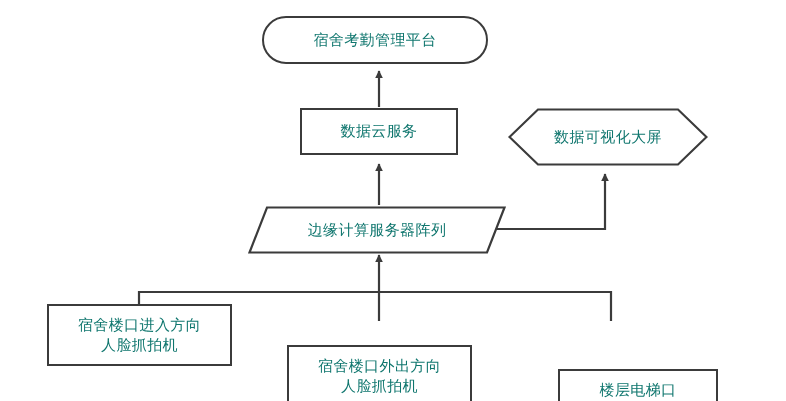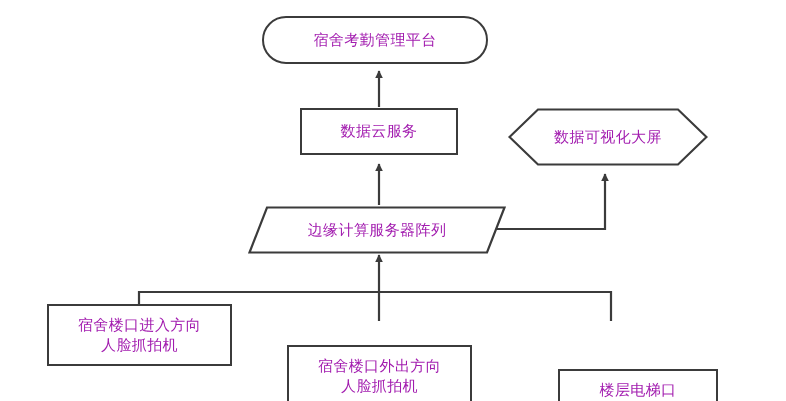--- a/index.html
+++ b/index.html
@@ -24,21 +24,21 @@
     width: 786px;
     height: 401px;
   }
   .node {
     position: absolute;
     box-sizing: border-box;
     display: flex;
     align-items: center;
     justify-content: center;
     text-align: center;
-    color: #a21caf;
+    color: #0f766e;
     font-size: 15px;
     line-height: 1.35;
     letter-spacing: 0.4px;
     white-space: pre-line;
     z-index: 2;
   }
   .node-rect {
     border: 2px solid #3b3b3b;
     background: #ffffff;
   }

